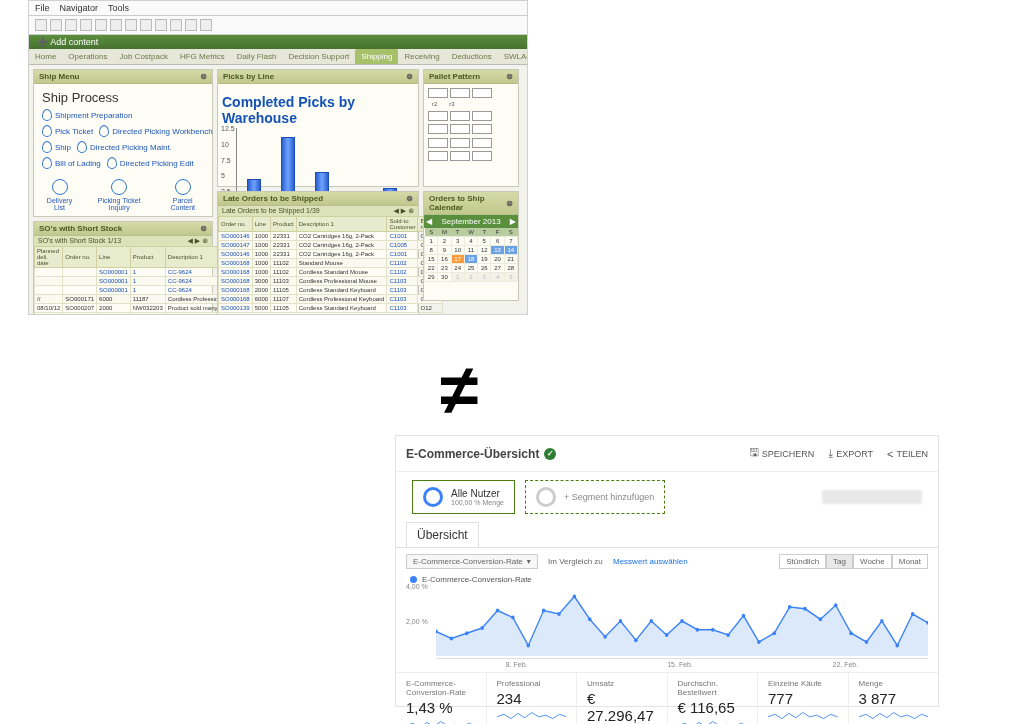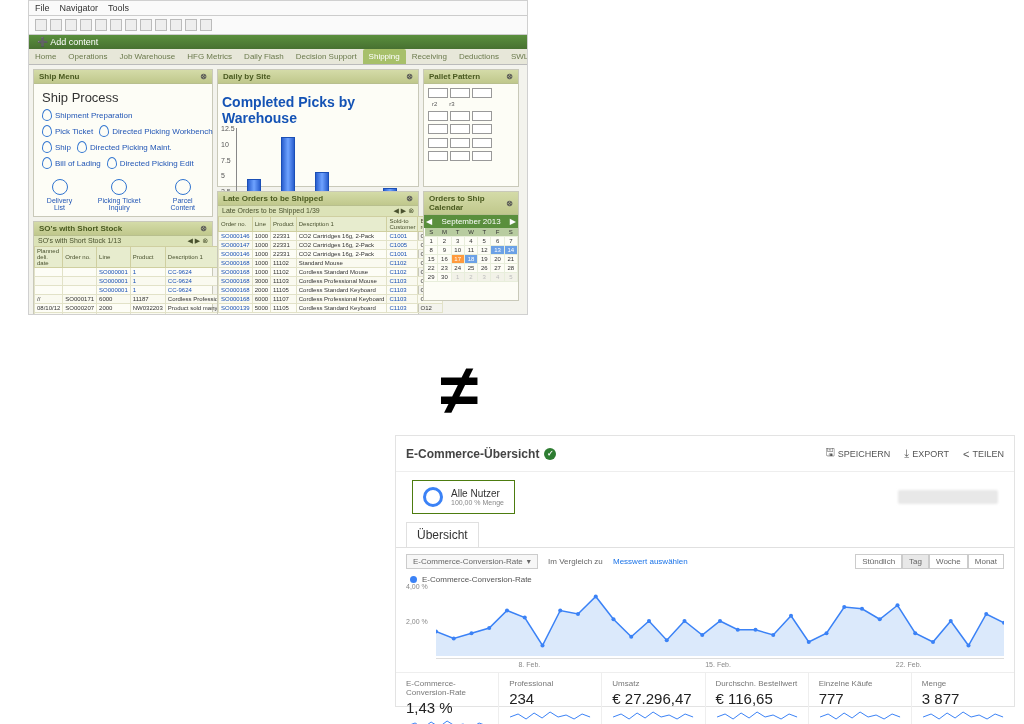--- a/index.html
+++ b/index.html
@@ -57,21 +57,21 @@
   .cal .chdr { background:#5a8f3d; color:#fff; font-size:8px; text-align:center; padding:2px; display:flex; justify-content:space-between; align-items:center;}
   .cal table { width:100%; border-collapse:collapse; font-size:6px; }
   .cal th { background:#b8cca0; padding:1px; font-weight:normal;}
   .cal td { text-align:center; padding:1px; border:1px solid #e8eedb;}
   .cal td.gray { color:#bbb; background:#f2f2e8;}
   .cal td.hl { background:#6ba1e6; color:#fff;}
   .cal td.hl2 { background:#ff9a3d; color:#fff;}
   
   .neq { position:absolute; left:440px; top:350px; font-size:70px; font-weight:900; color:#000; }
   
-  .ga { position:absolute; left:395px; top:435px; width:620px; height:272px; background:#fff; border:1px solid #e3e3e3; }
+  .ga { position:absolute; left:395px; top:435px; width:544px; height:272px; background:#fff; border:1px solid #e3e3e3; }
   .gahdr { display:flex; justify-content:space-between; align-items:center; padding:8px 10px; border-bottom:1px solid #eee;}
   .gahdr h3 { font-size:12px; color:#444; display:flex; align-items:center; gap:5px;}
   .chk { width:12px;height:12px;border-radius:50%;background:#2e7d32;display:inline-flex;align-items:center;justify-content:center;color:#fff;font-size:8px;}
   .gaacts { display:flex; gap:14px; font-size:9px; color:#555;}
   .gaacts span { display:flex; align-items:center; gap:3px;}
   .garow { display:flex; align-items:center; gap:10px; padding:8px 16px;}
   .seg { border:1px solid #4d7c0f; padding:6px 10px; display:flex; align-items:center; gap:8px; font-size:9px;}
   .seg.dash { border-style:dashed; color:#888;}
   .ring { width:20px;height:20px;border:3px solid #3b82f6;border-radius:50%;}
   .ring.empty{border-color:#ccc;}
@@ -117,21 +117,21 @@
     <span class="tbicon"></span>
     <span class="tbicon"></span>
     <span class="tbicon"></span>
     <span class="tbicon"></span>
     <span class="tbicon"></span>
   </div>
   <div class="addcontent">➕  Add content</div>
   <div class="tabs" id="erp-tabs">
       <span class="tab">Home</span>
       <span class="tab">Operations</span>
-      <span class="tab">Job Warehouse</span>
+      <span class="tab">Job Costpack</span>
       <span class="tab">HFG Metrics</span>
       <span class="tab">Daily Flash</span>
       <span class="tab">Decision Support</span>
       <span class="tab active">Shipping</span>
       <span class="tab">Receiving</span>
       <span class="tab">Deductions</span>
       <span class="tab">SWLAccRate</span>
     </div>
 
   <div class="panels">
@@ -191,21 +191,21 @@
           </div>
         <div>
             <span class="cic"></span>
             <span>Parcel Content</span>
           </div>
       </div>
     </div>
 
     <div class="panel picks">
       <div class="pheader">
-          <span>Daily by Site</span>
+          <span>Picks by Line</span>
           <span class="x">⊗</span>
         </div>
       <div class="ctitle">Completed Picks by Warehouse</div>
       <div class="chart" id="barchart">
           <span class="ytk" style="top: 0%;">12.5</span>
           <span class="ytk" style="top: 20%;">10</span>
           <span class="ytk" style="top: 40%;">7.5</span>
           <span class="ytk" style="top: 60%;">5</span>
           <span class="ytk" style="top: 80%;">2.5</span>
           <span class="ytk" style="top: 100%;">0</span>
@@ -518,20 +518,24 @@
         </span>
     </div>
   </div>
   <div class="garow">
     <div class="seg">
       <span class="ring"></span>
       <div>
           <div style="font-size:10px;color:#333">Alle Nutzer</div>
           <div style="font-size:7px;color:#888">100,00 % Menge</div>
         </div>
+    </div>
+    <div class="seg dash">
+      <span class="ring empty"></span>
+      <span>+ Segment hinzufügen</span>
     </div>
     <div style="margin-left:auto" class="blurbox"></div>
   </div>
   <div class="gatabs"><span class="gatab">Übersicht</span></div>
   <div class="gactl">
     <div>
       <span class="sel">
           <span>E-Commerce-Conversion-Rate</span> 
           <span>▾</span>
         </span>

